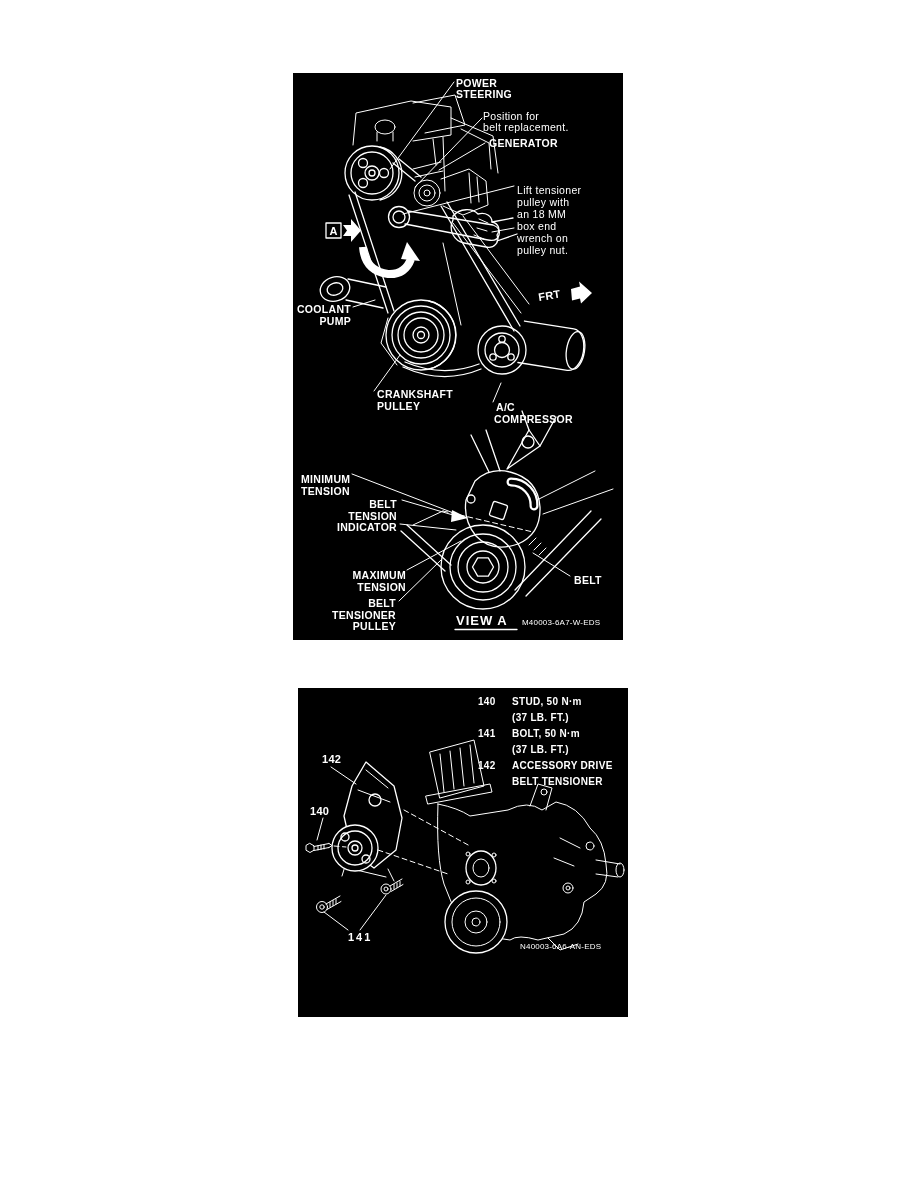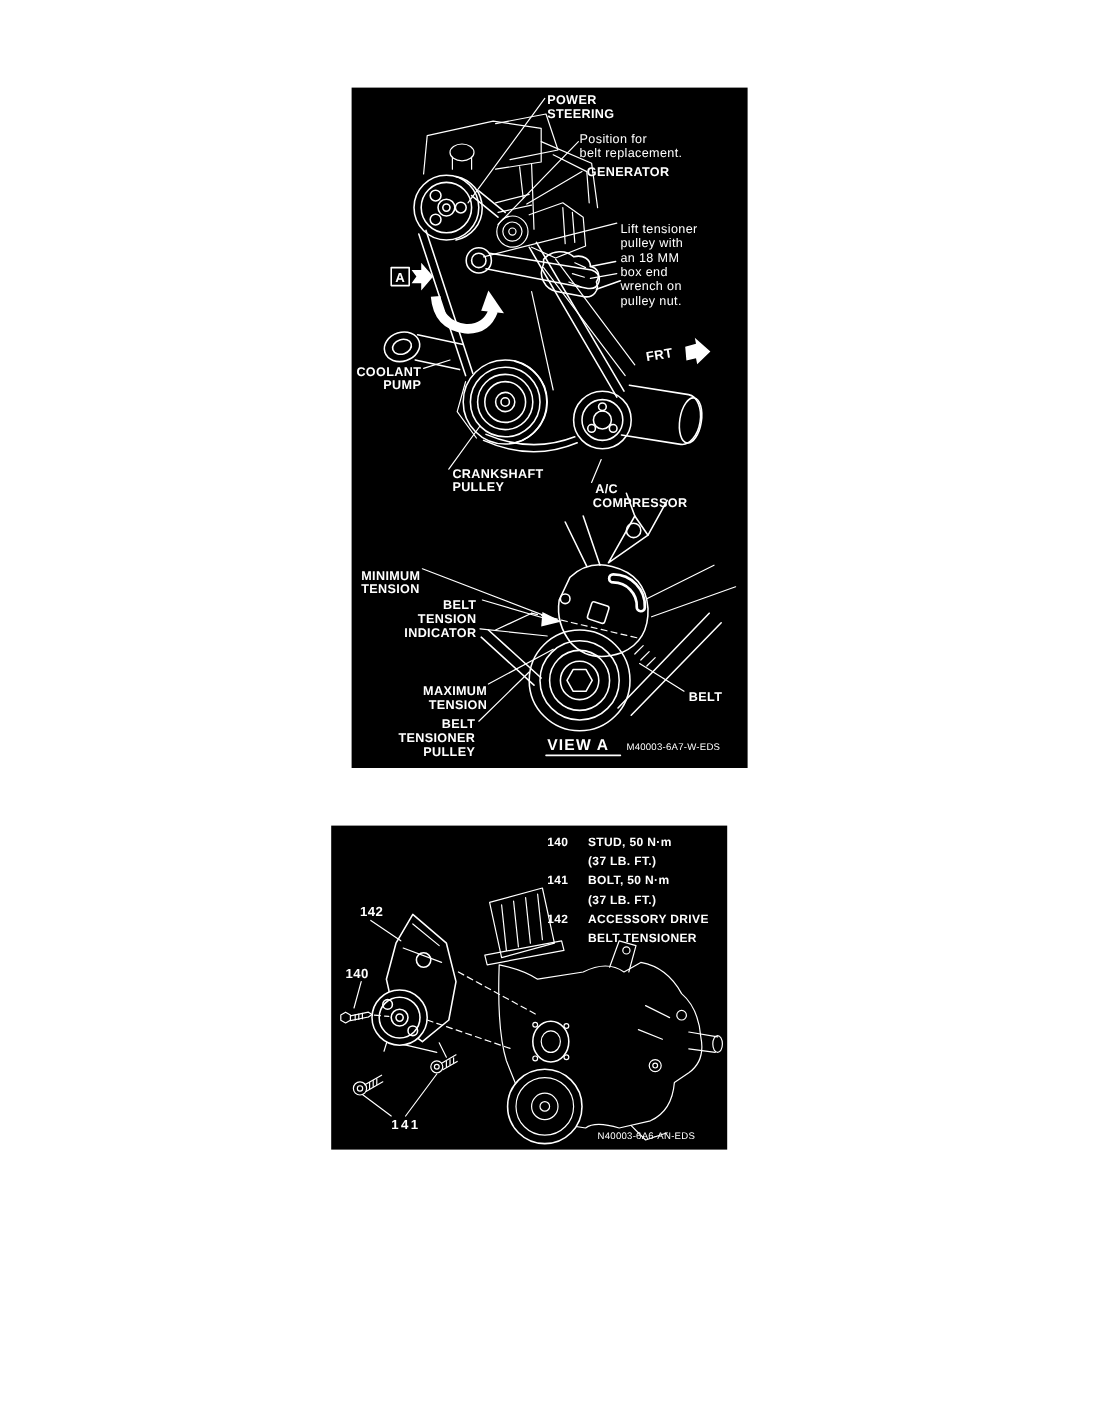--- a/index.html
+++ b/index.html
@@ -1,20 +1,20 @@
 <!DOCTYPE html>
 <html><head>
 <meta charset="utf-8">
 <style>
   html,body{margin:0;padding:0;}
   body{background:#ffffff;font-family:"Liberation Sans",sans-serif;}
   .page{position:relative;width:918px;height:1188px;background:#ffffff;overflow:hidden;}
   .panel{position:absolute;background:#000000;}
   .panel1{left:293px;top:73px;width:330px;height:567px;}
-  .panel2{left:276px;top:688px;width:330px;height:270px;}
+  .panel2{left:298px;top:688px;width:330px;height:329px;}
   svg{display:block;}
   .w{stroke:#ffffff;fill:none;stroke-width:1.3;stroke-linecap:round;stroke-linejoin:round;}
   .thin{stroke-width:1;}
   .wf{fill:#ffffff;stroke:none;}
   .wb{fill:#000000;stroke:#ffffff;stroke-width:1.3;}
   .dash{stroke-dasharray:5 3.5;}
   text{fill:#ffffff;font-family:"Liberation Sans",sans-serif;letter-spacing:0.3px;}
   .t10{font-size:10.5px;}
   .t9{font-size:10px;}
   .t11{font-size:11px;font-weight:bold;}

